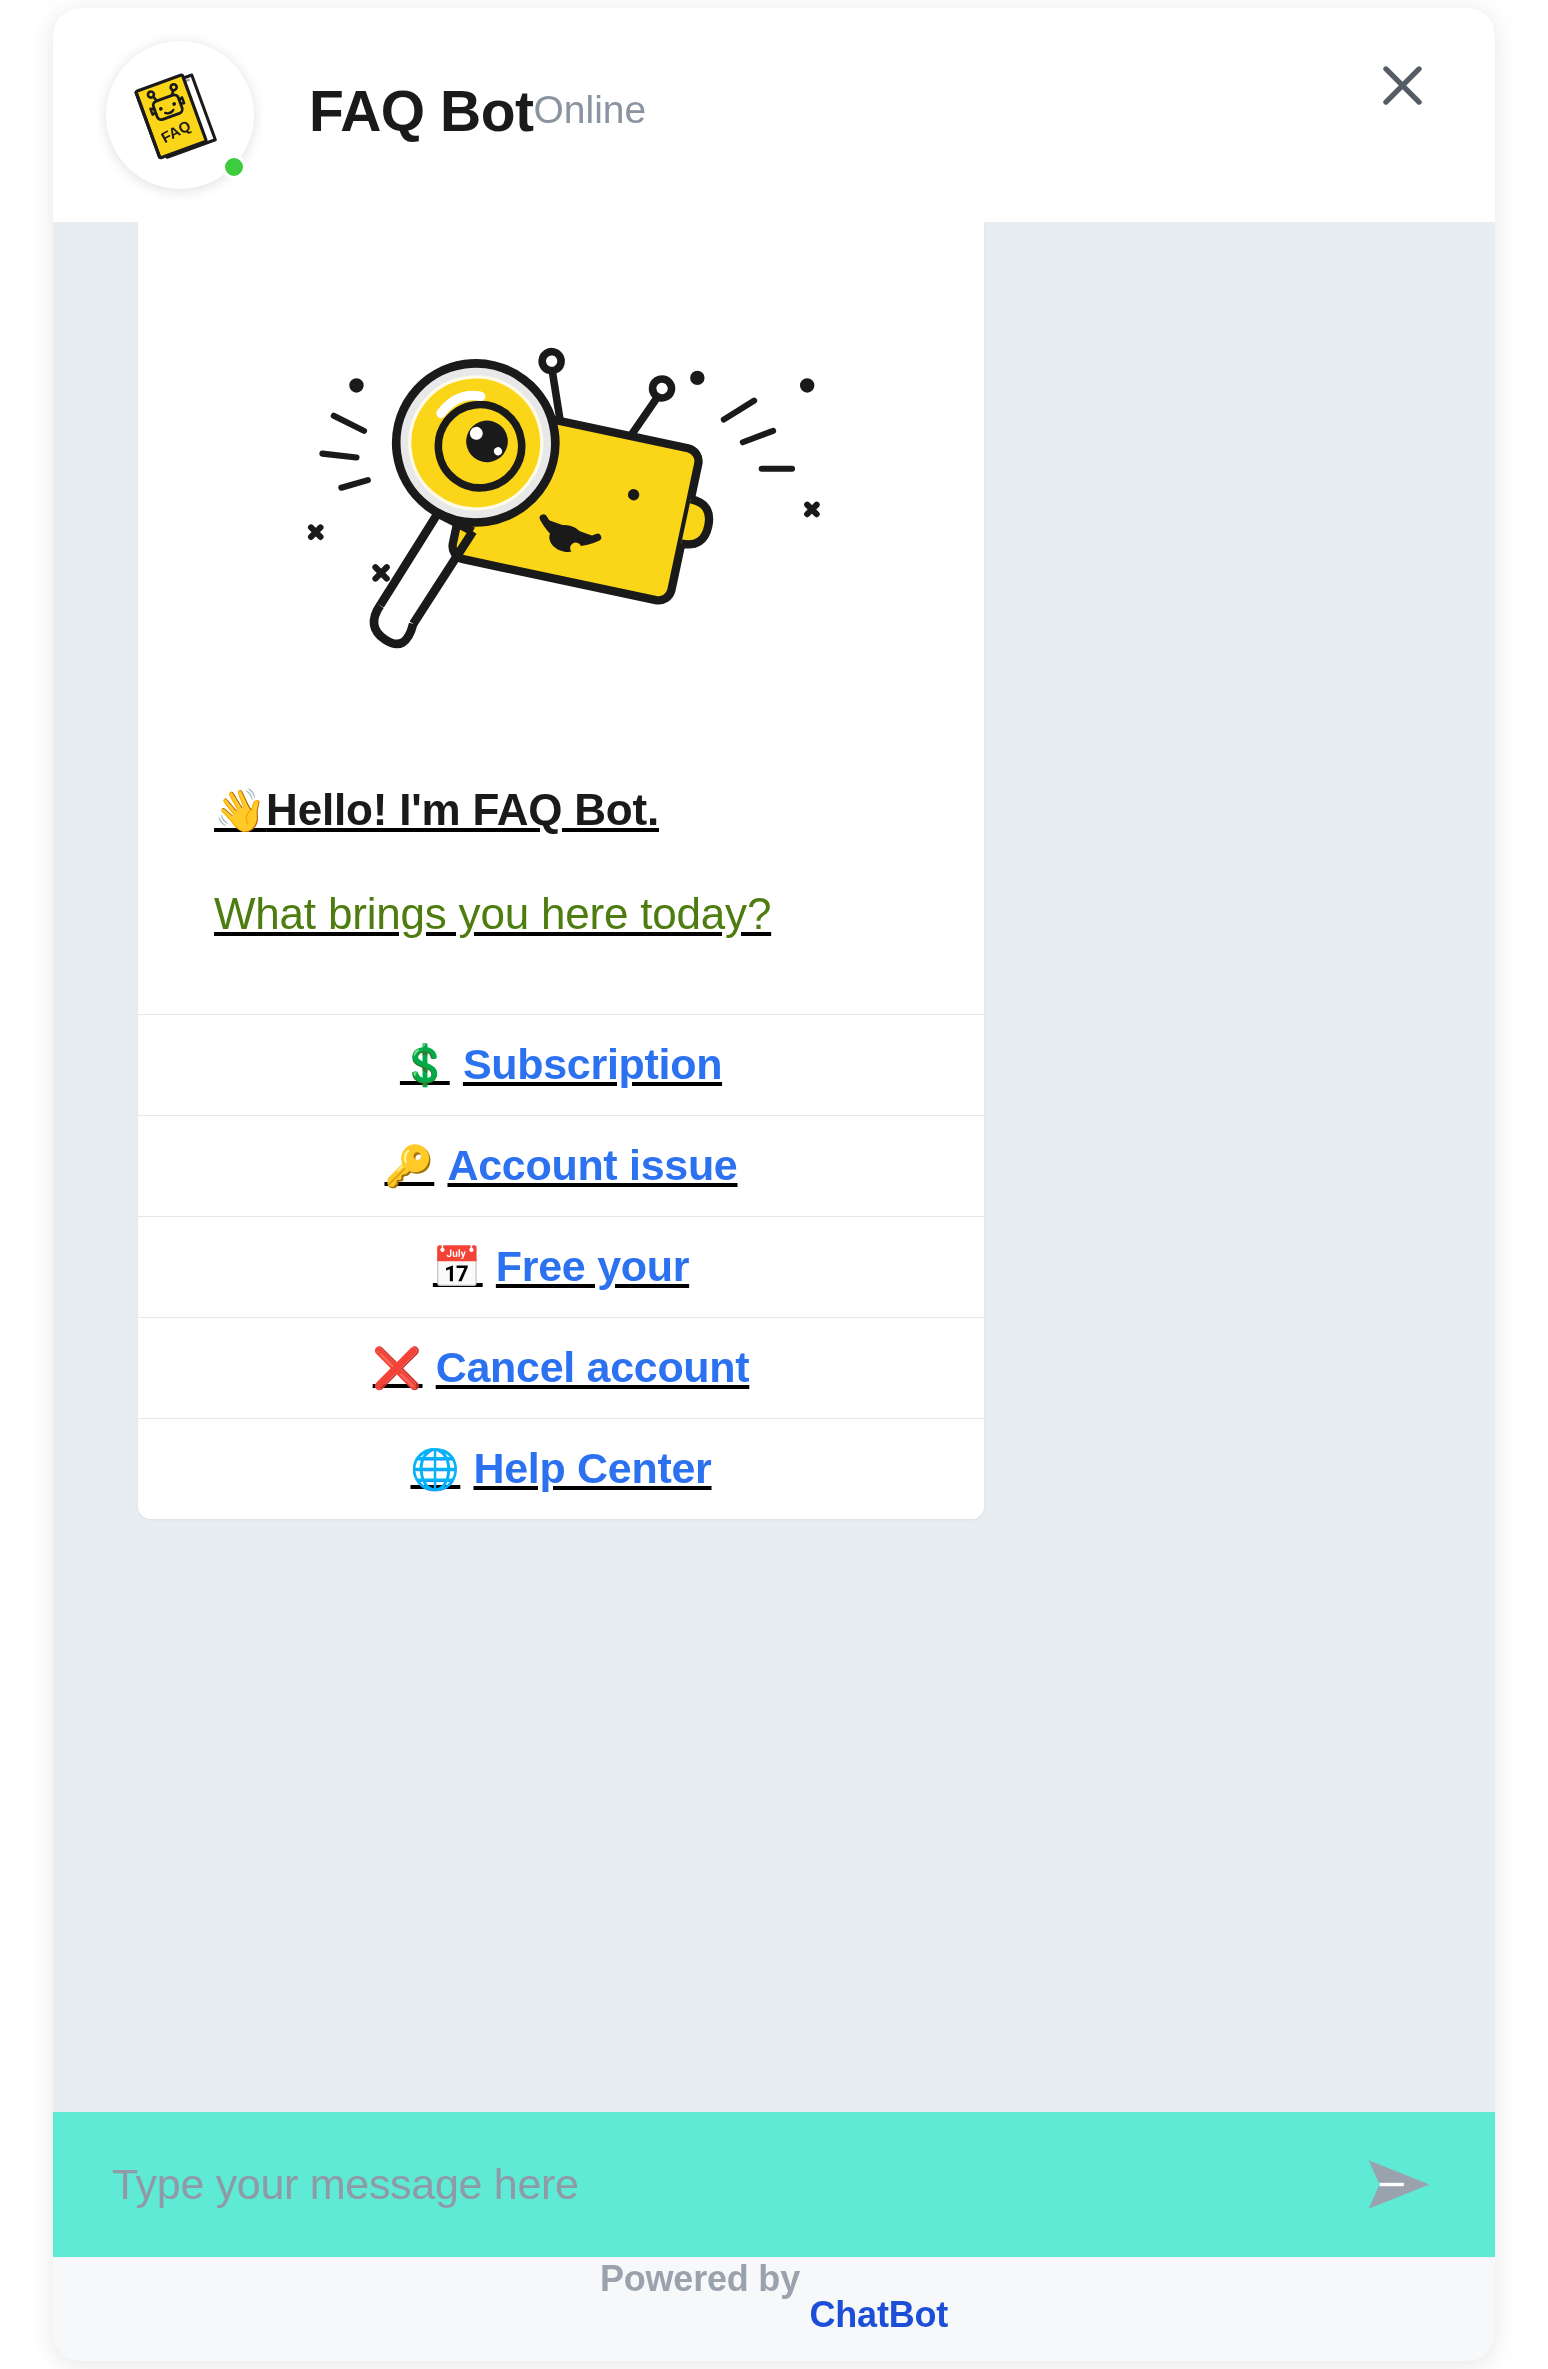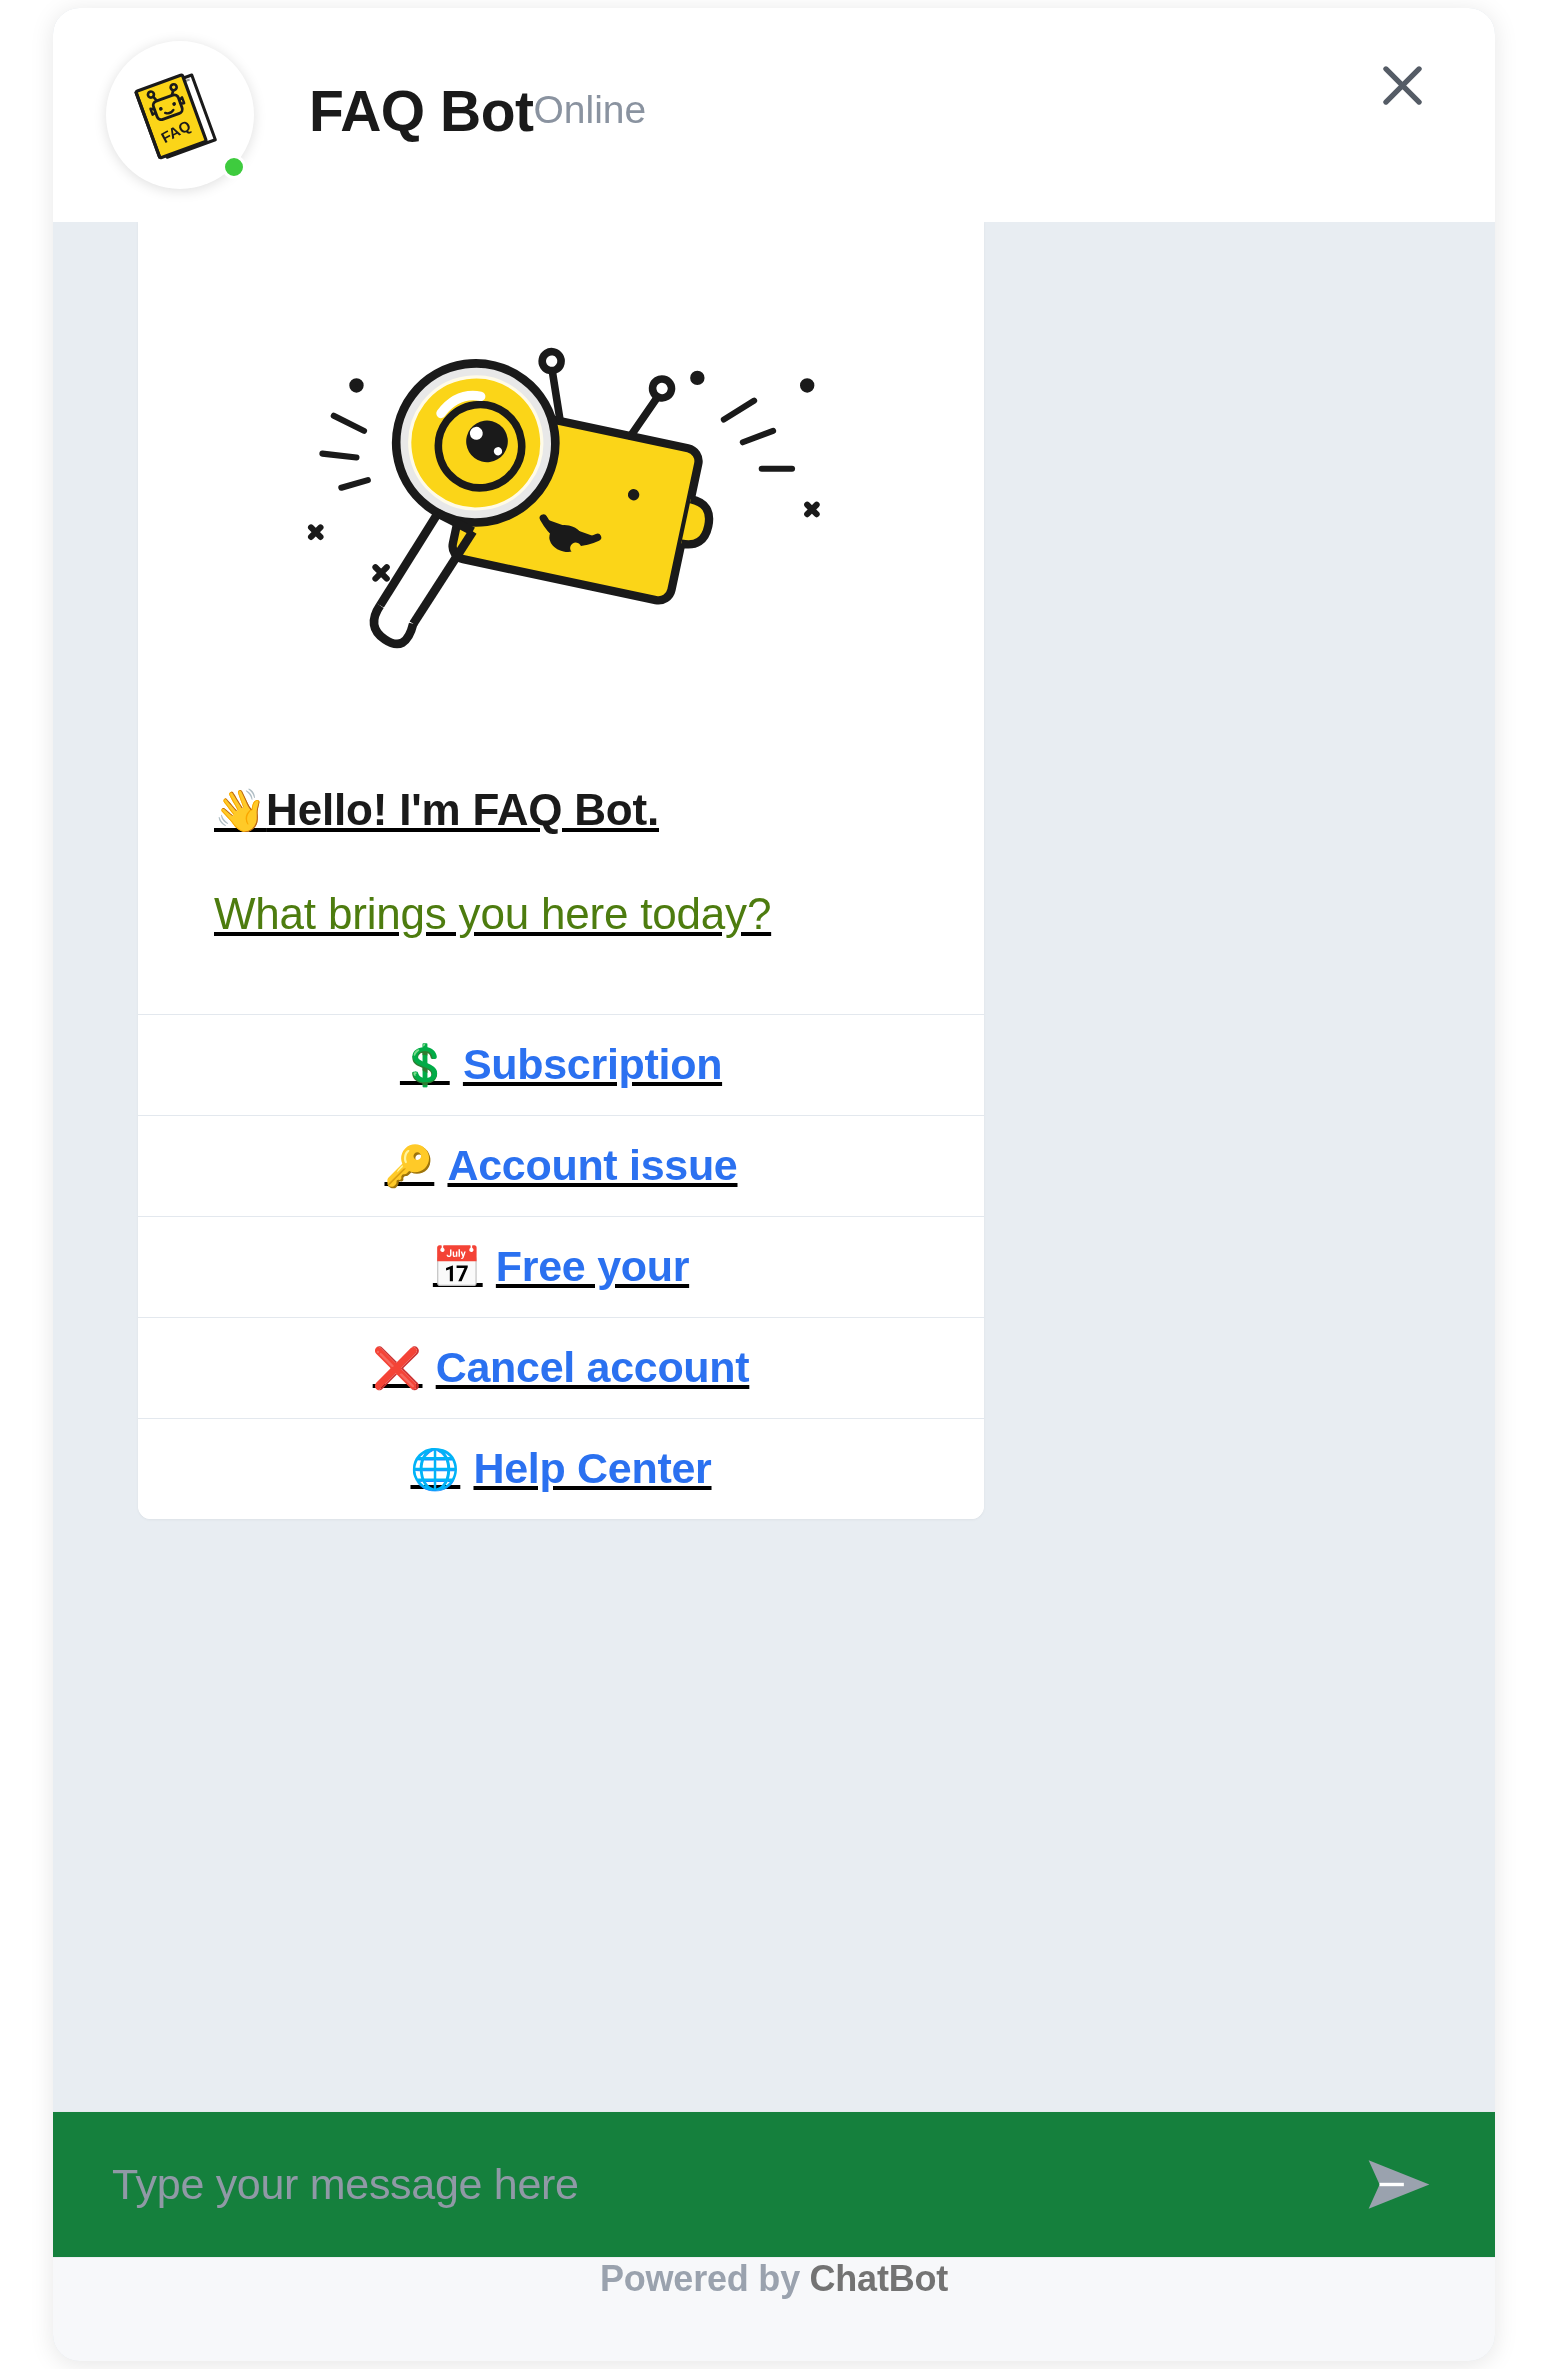--- a/index.html
+++ b/index.html
@@ -174,21 +174,21 @@
   .option .opt-label {
     font-size: 43px;
     font-weight: 700;
     color: #2b71f0;
     letter-spacing: -0.3px;
   }
 
   
   .composer {
     flex: 0 0 146px;
-    background: #15803d;
+    background: #5eead4;
     border-top: 1.9px solid #e6eaef;
     display: flex;
     align-items: center;
     padding: 0 51px 0 59px;
   }
   .composer-input {
     flex: 1 1 auto;
     border: none;
     outline: none;
     font-size: 43px;
@@ -224,25 +224,26 @@
   }
   .footer-text {
     font-size: 36px;
     font-weight: 700;
     color: #9aa2ae;
     letter-spacing: -0.2px;
   }
   .footer-link {
     font-size: 36px;
     font-weight: 700;
-    color: #737373;
+    color: #1d4ed8;
     letter-spacing: -0.2px;
     margin-left: 9.5px;
     cursor: pointer;
     text-decoration: none;
+    margin-top: 36px;
   }
 </style>
 </head>
 <body>
 
 <div class="widget">
 
   <div class="header">
     <div class="avatar-wrap">
       <div class="avatar">

